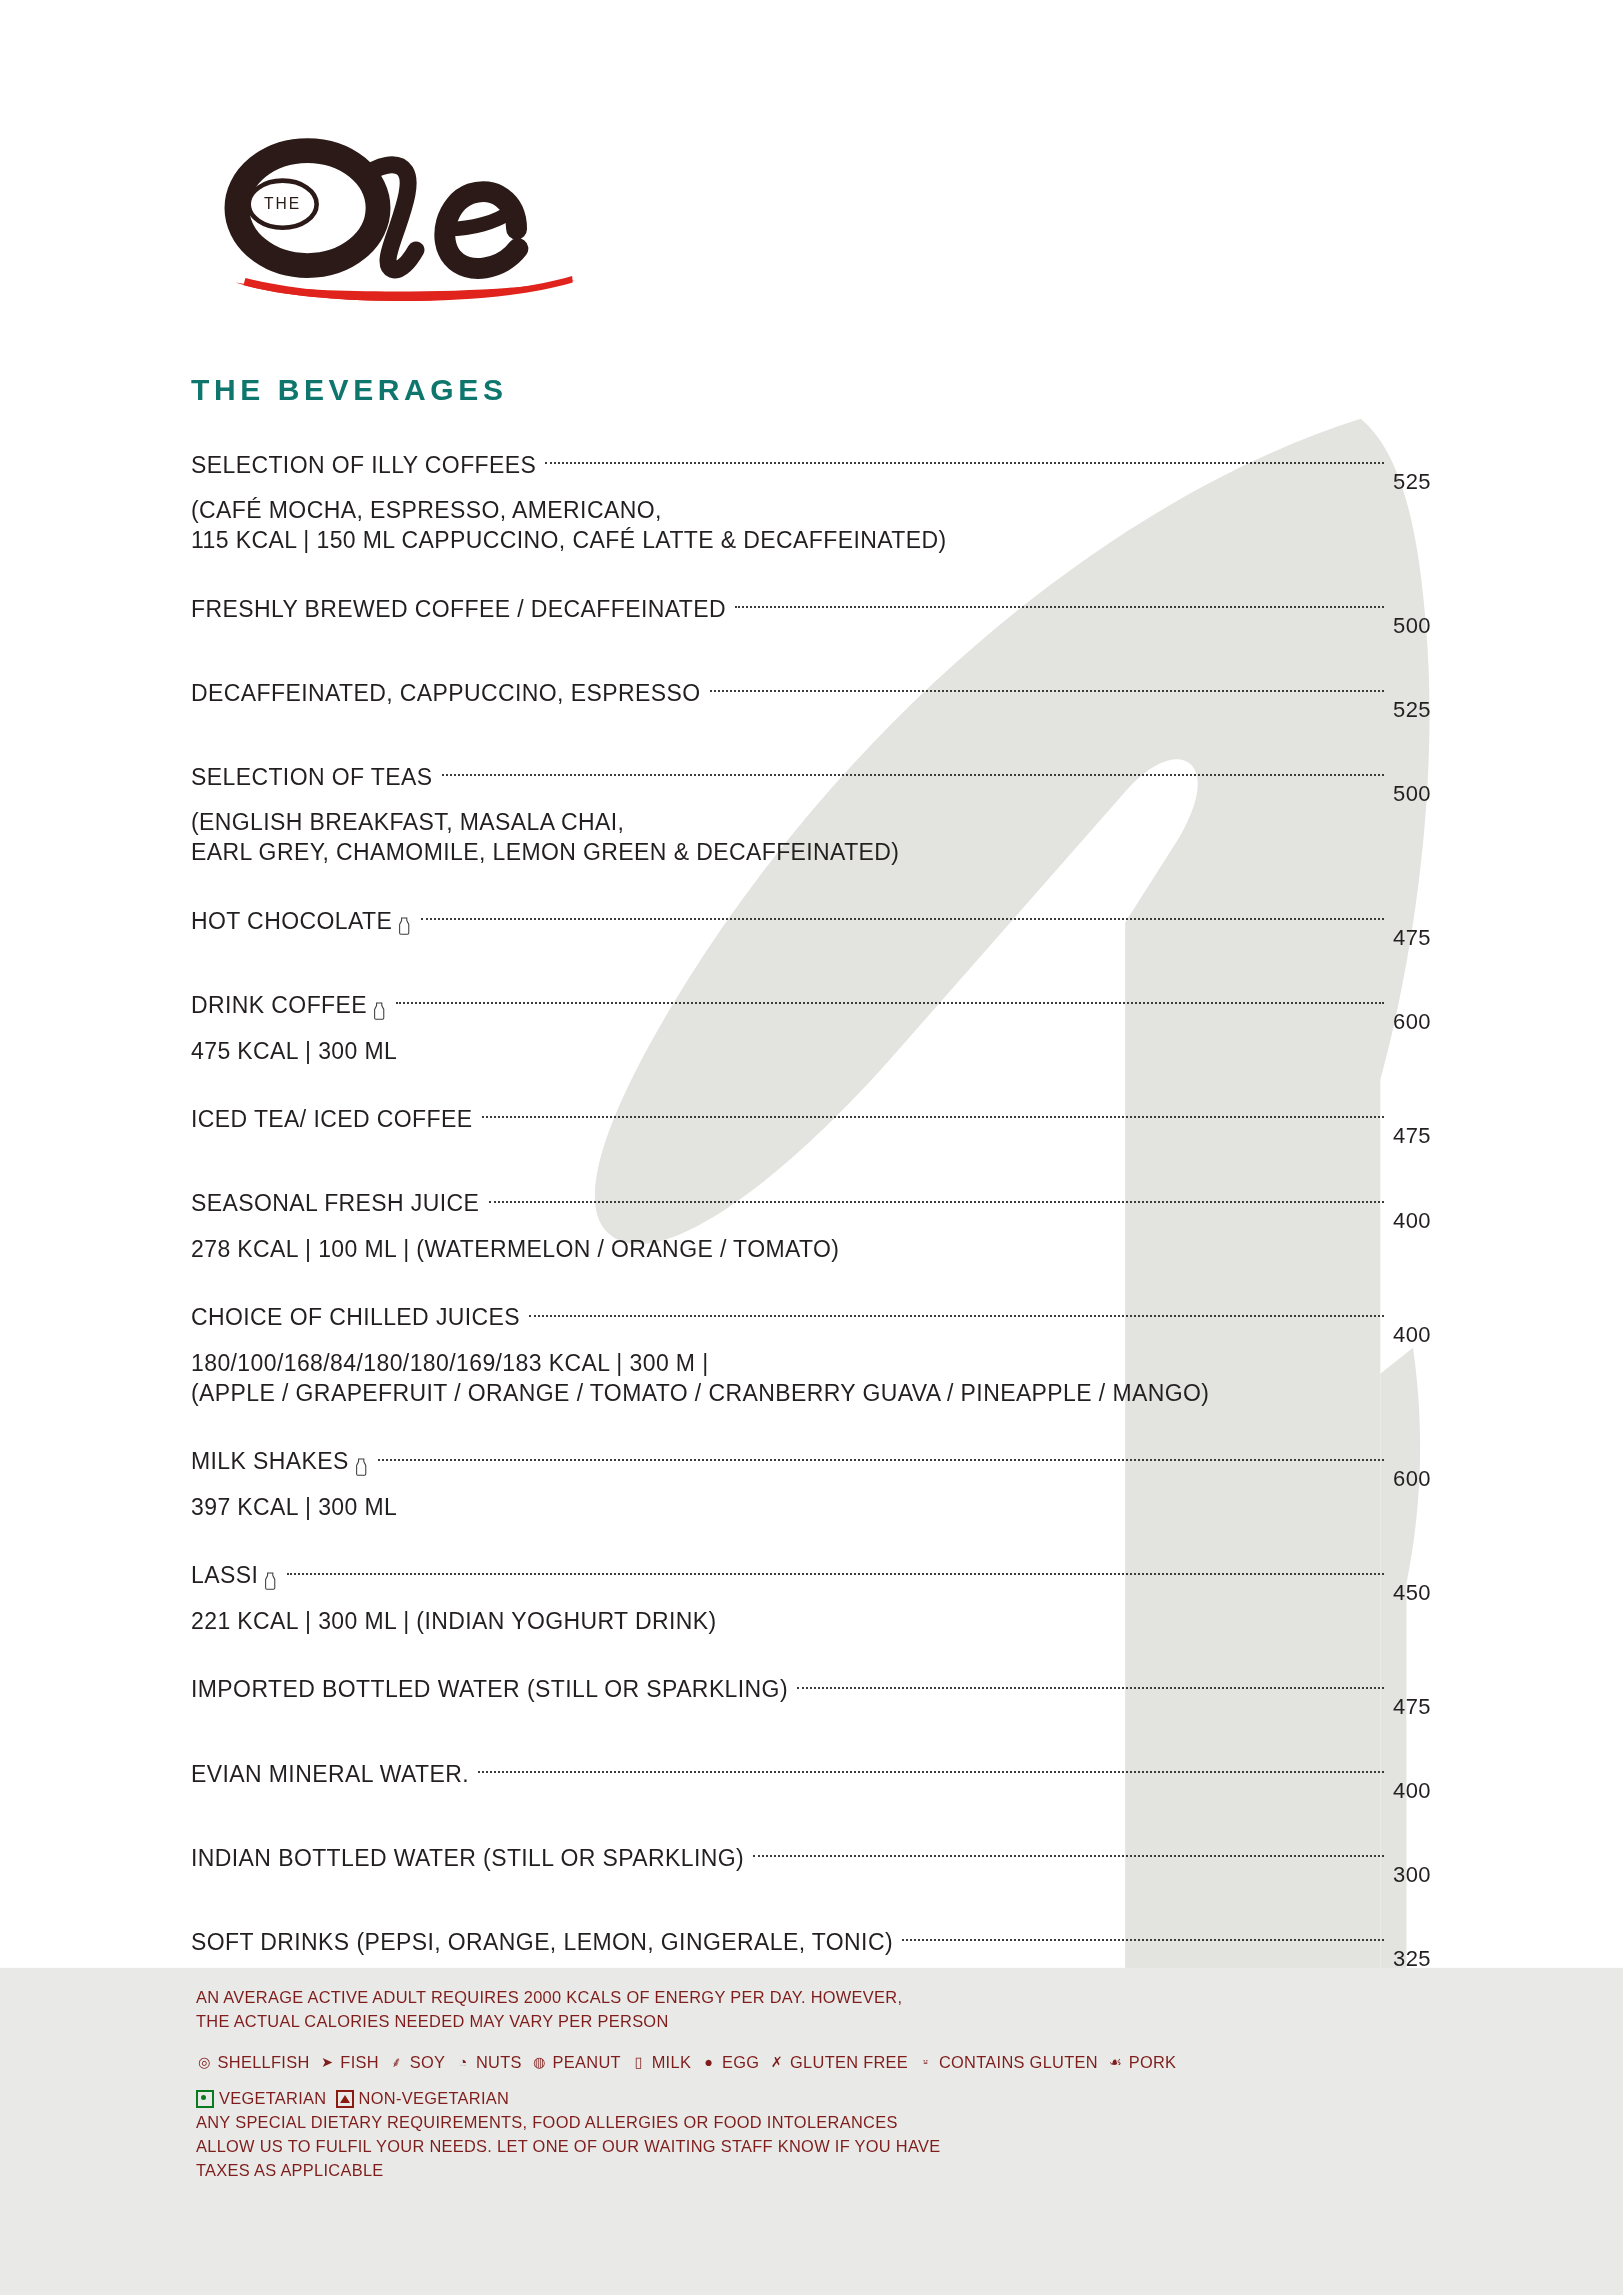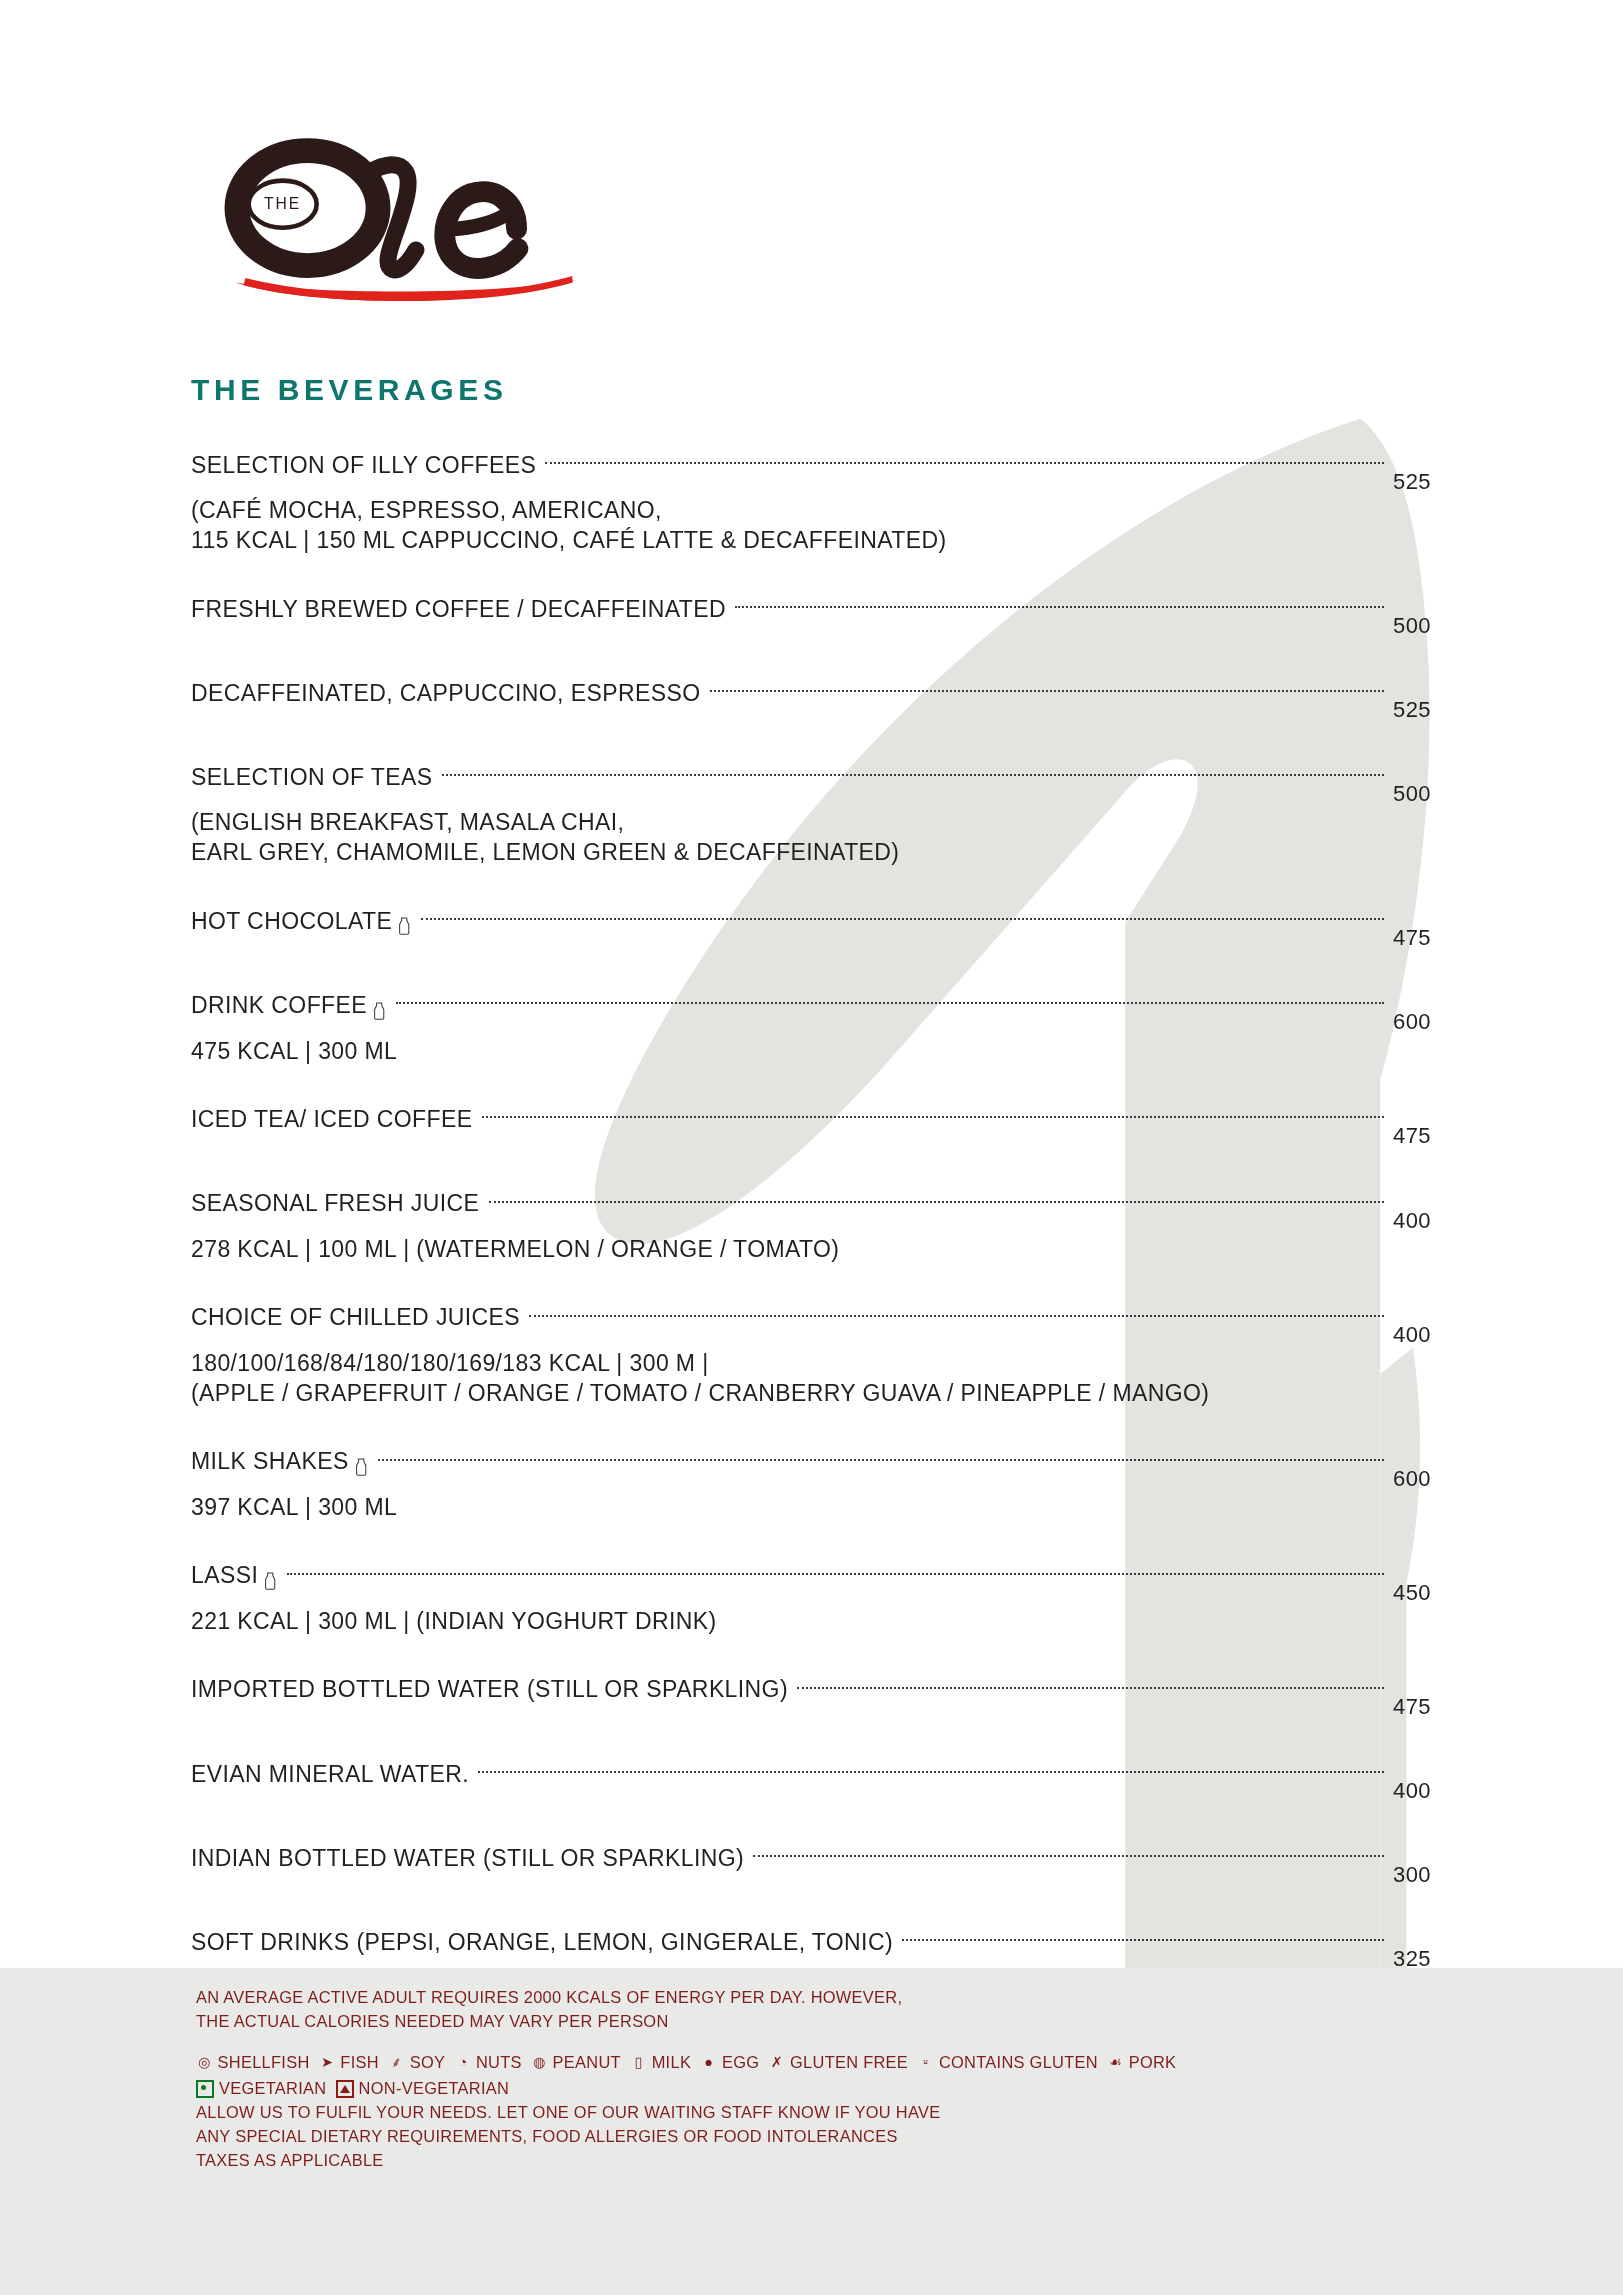--- a/index.html
+++ b/index.html
@@ -167,21 +167,21 @@
   }
   .nonveg-box::after {
     content: "";
     position: absolute;
     left: 2px; top: 3.3px;
     width: 0; height: 0;
     border-left: 5.2px solid transparent;
     border-right: 5.2px solid transparent;
     border-bottom: 8.5px solid #8b1a10;
   }
-  .key-row2 { margin-top: 3px; }
+  .key-row2 { margin-top: 13px; }
 </style>
 </head>
 <body>
 
 <div class="swoosh-wrap">
   <svg width="1623" height="2295" viewBox="0 0 2481 3508" xmlns="http://www.w3.org/2000/svg">
     <path d="M2080 640 C1700 760 1300 1100 1050 1500 C900 1740 870 1880 960 1900 C1040 1918 1200 1800 1360 1620 L1720 1210 C1760 1164 1800 1150 1820 1168 C1842 1188 1830 1240 1790 1300 L1720 1410 L1720 3050 L2110 3050 L2110 1650 C2160 1470 2200 1200 2180 960 C2168 800 2140 690 2080 640 Z" fill="#e3e4e0"></path>
     <path d="M2160 2060 C2180 2200 2170 2320 2150 2420 L2150 3050 L2110 3050 L2110 2100 Z" fill="#e3e4e0"></path>
     <rect x="0" y="3008" width="2481" height="500" fill="#e9eae7"></rect>
     <rect x="1720" y="3008" width="760" height="500" fill="#ffffff" opacity="0"></rect>
@@ -400,20 +400,20 @@
       <span class="key-entry">
         <span class="veg-box"></span>
         <span>VEGETARIAN</span>
       </span>
       <span class="key-entry">
         <span class="nonveg-box"></span>
         <span>NON-VEGETARIAN</span>
       </span>
     </div>
     <div class="footer-note">
+      <p>ANY SPECIAL DIETARY REQUIREMENTS, FOOD ALLERGIES OR FOOD INTOLERANCES</p>
       <p> ALLOW US TO FULFIL YOUR NEEDS. LET ONE OF OUR WAITING STAFF KNOW IF YOU HAVE</p>
-      <p>ANY SPECIAL DIETARY REQUIREMENTS, FOOD ALLERGIES OR FOOD INTOLERANCES</p>
       <p>TAXES AS APPLICABLE</p>
     </div>
   </div>
 
 </div>
 
 
 </body></html>

